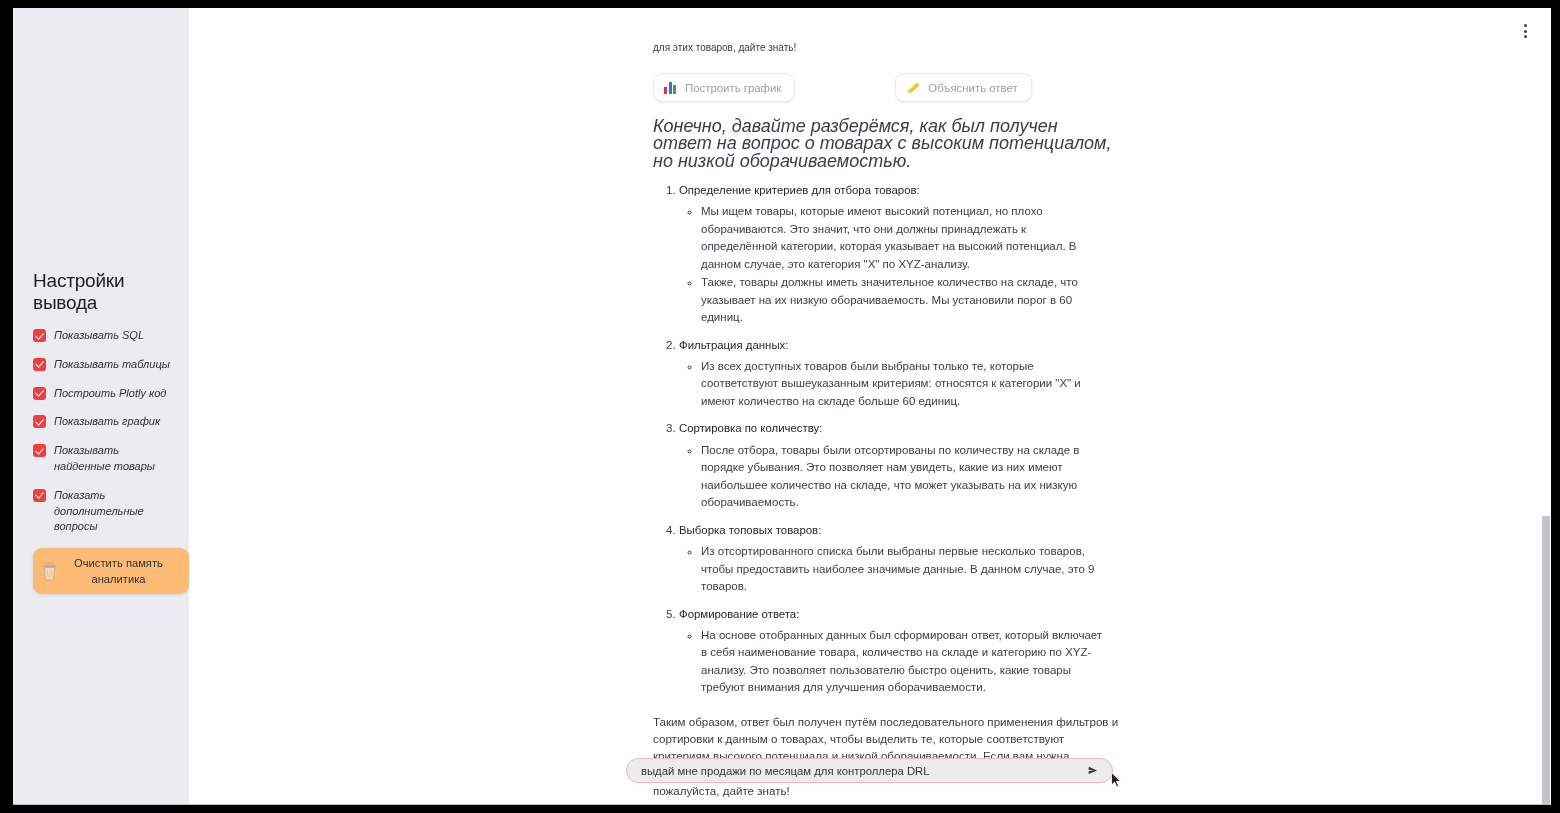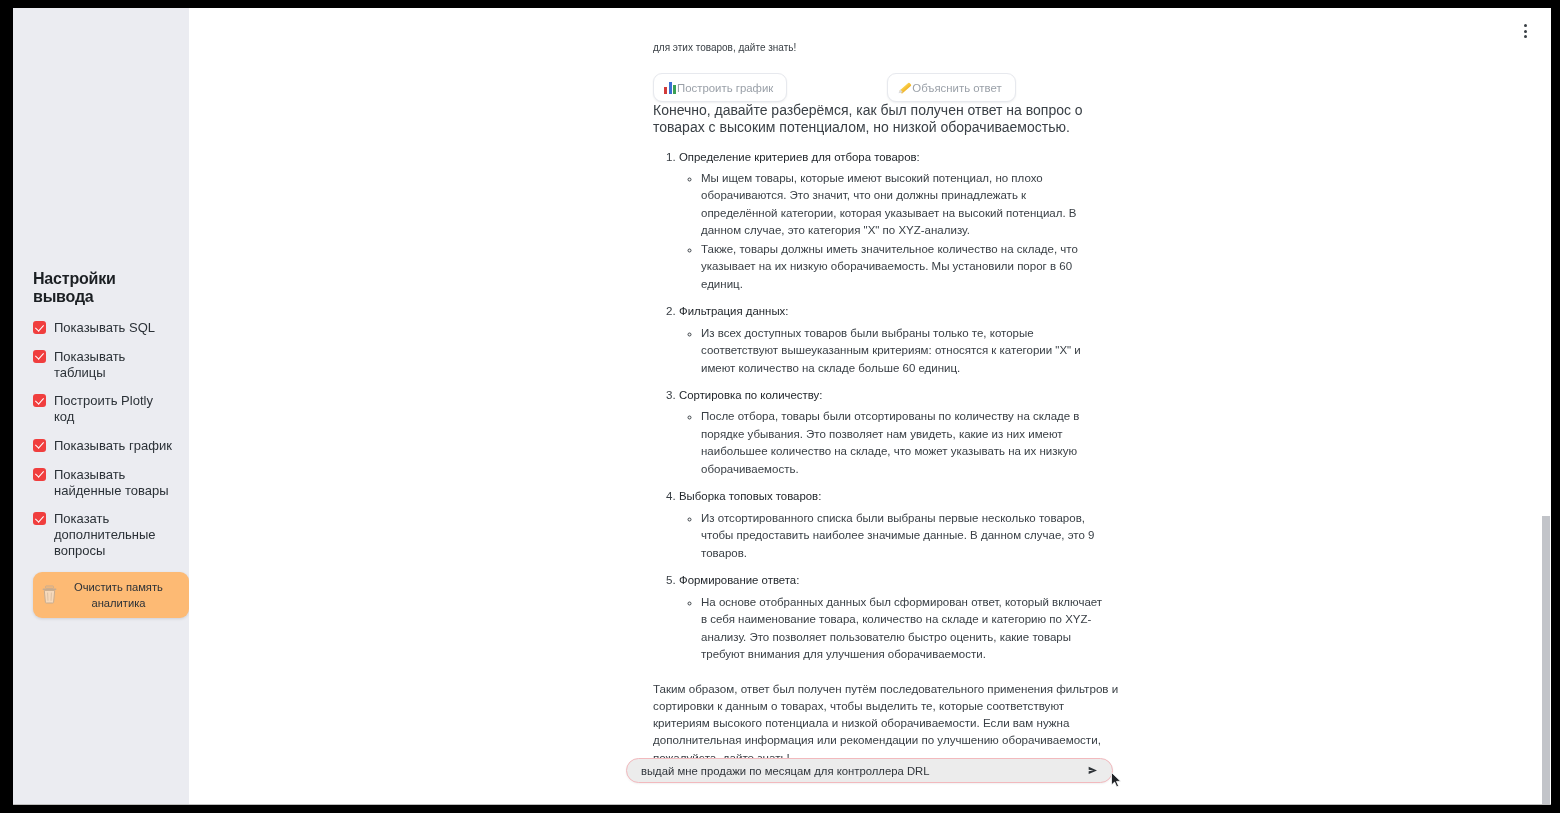--- a/index.html
+++ b/index.html
@@ -29,22 +29,22 @@
     position: relative;
     height: 100%;
   }
   .sidebar-inner {
     position: absolute;
     left: 0; right: 0;
     top: 262px;
     padding: 0 14px 0 20px;
   }
   .sidebar-title {
-    font-size: 16px;
-    font-weight: bold;
+    font-size: 19px;
+    font-weight: normal;
     color: #1b1f23;
     margin: 0 0 14px 0;
     letter-spacing: -0.2px;
   }
   .check-row {
     display: flex;
     align-items: flex-start;
     margin-bottom: 13px;
     gap: 8px;
   }
@@ -59,23 +59,24 @@
   .checkbox::after {
     content: "";
     position: absolute;
     left: 3.6px; top: 1.5px;
     width: 4px; height: 7px;
     border: solid #ffffff;
     border-width: 0 1.8px 1.8px 0;
     transform: rotate(42deg);
   }
   .check-label {
-    font-size: 13px;
+    font-size: 11px;
     line-height: 15.8px;
     color: #2b3137;
+    font-style: italic;
   }
   .clear-btn {
     margin-top: 5px;
     background: #fdba74;
     border: none;
     border-radius: 9px;
     box-shadow: 0 1px 3px rgba(20,25,40,0.13);
     width: 156px;
     min-height: 45px;
     display: flex;
@@ -143,20 +144,21 @@
   }
   .action-btn {
     background: #ffffff;
     border: 1px solid #e7e9ee;
     border-radius: 9px;
     box-shadow: 0 1px 2px rgba(20,25,40,0.07);
     height: 29px;
     padding: 0 13px 0 10px;
     display: inline-flex;
     align-items: center;
+    gap: 8px;
     cursor: pointer;
     white-space: nowrap;
   }
   .action-btn .lbl {
     font-size: 11.4px;
     color: #9aa0a8;
   }
   
   .ic-barchart {
     width: 13px; height: 12px;
@@ -184,24 +186,25 @@
     position: absolute;
     left: 0px; top: 9.5px;
     width: 0; height: 0;
     border-top: 2.6px solid transparent;
     border-bottom: 2.6px solid transparent;
     border-right: 4px solid #d9d9de;
     transform: rotate(-41deg);
   }
 
   .para {
-    font-size: 14px;
+    font-size: 18px;
     line-height: 17.3px;
     color: #3a4046;
-    margin: 0 0 0 0;
+    margin: 16px 0 0 0;
+    font-style: italic;
   }
   ol.steps {
     margin: 11px 0 0 0;
     padding-left: 26px;
     font-size: 11.6px;
     color: #3a4046;
   }
   ol.steps > li {
     margin-bottom: 2px;
     line-height: 17.3px;

